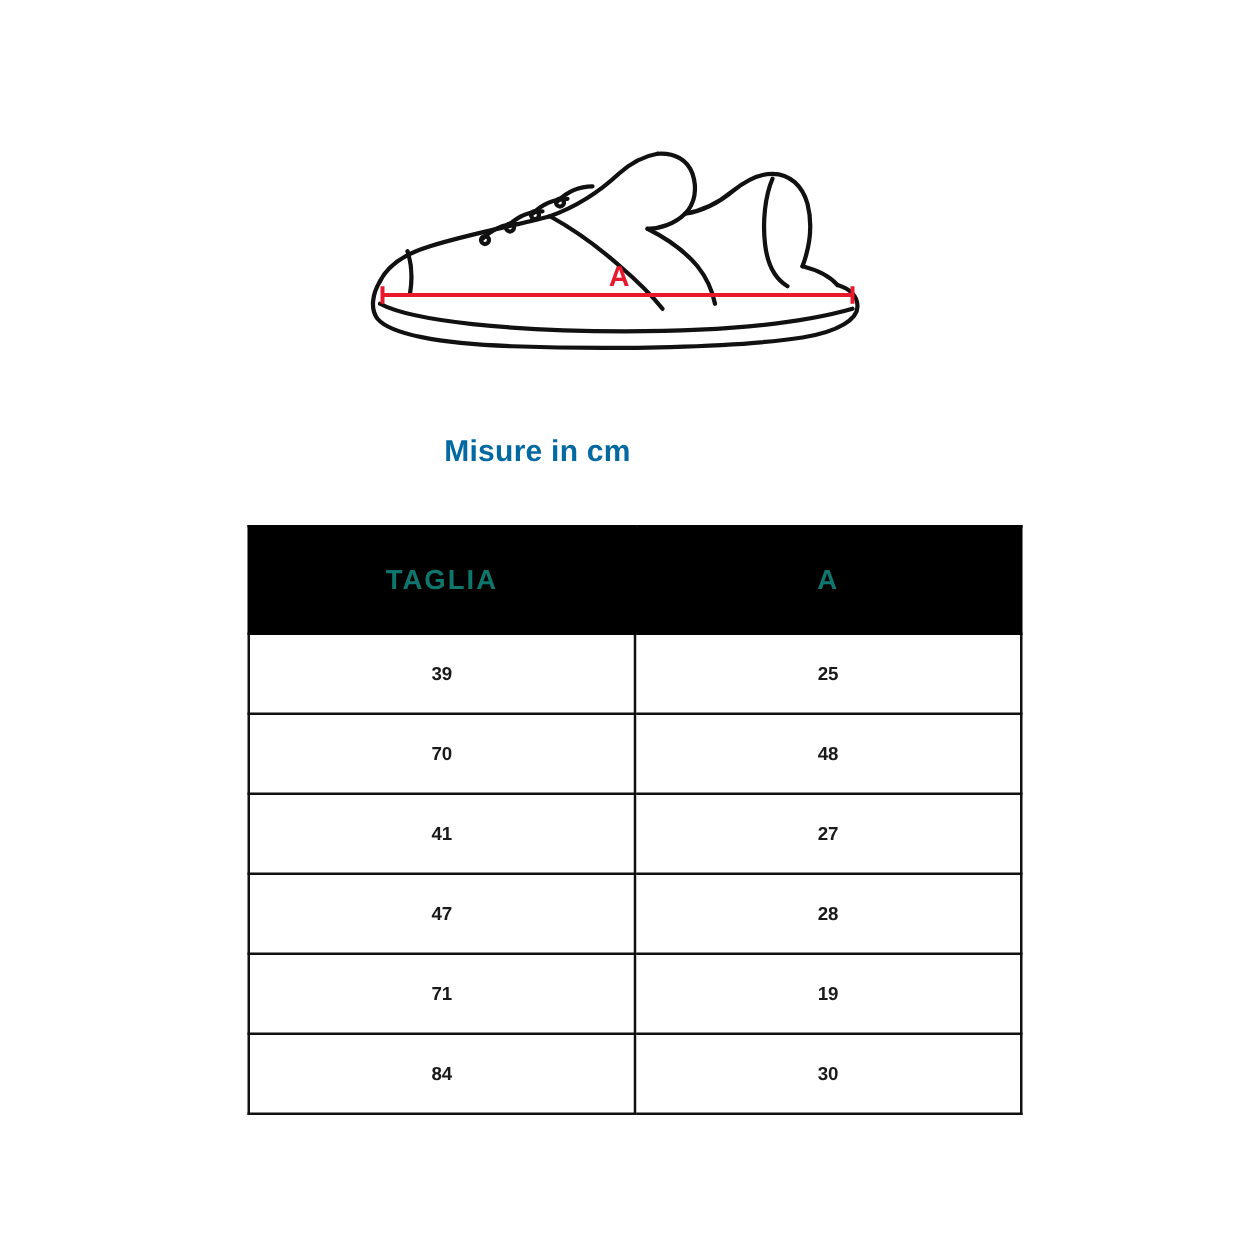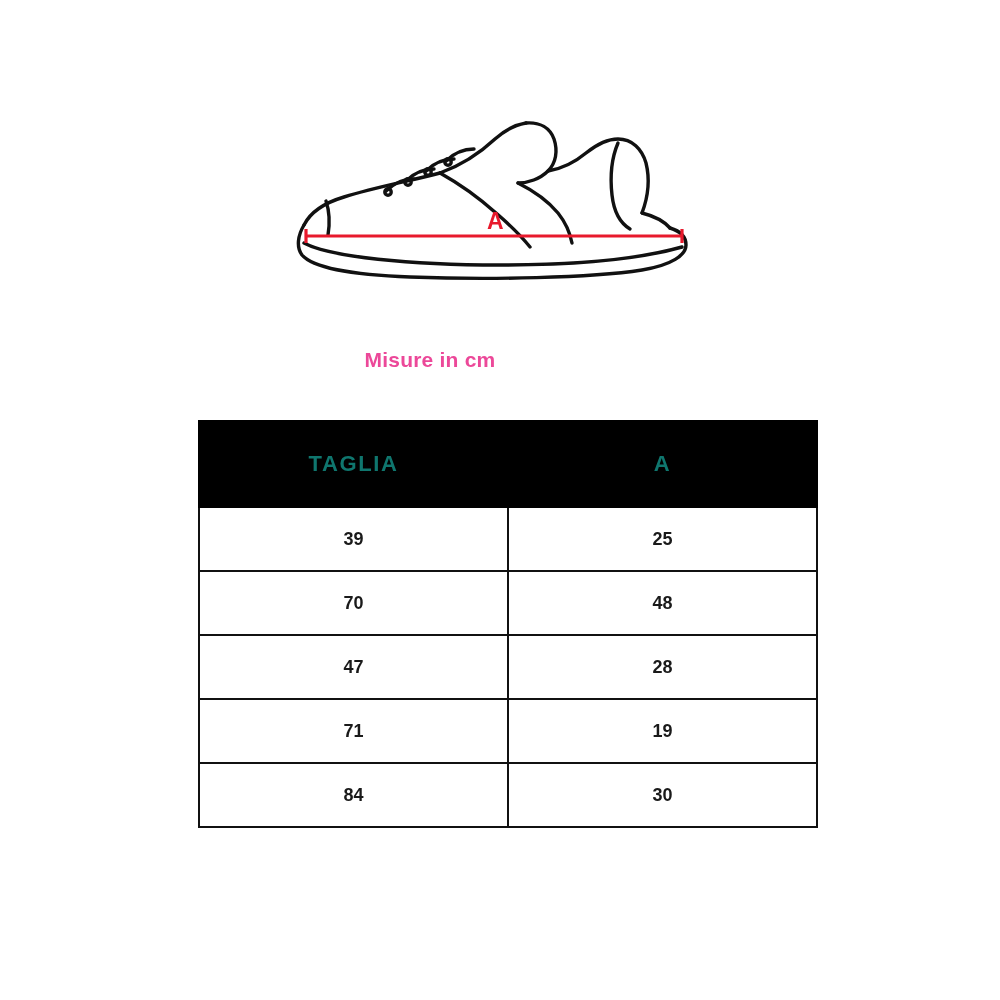--- a/index.html
+++ b/index.html
@@ -45,24 +45,24 @@
     letter-spacing: 0.5px;
   }
 
   
   .title {
     position: absolute;
     left: 0;
     top: 348px;
     width: 860px;
     text-align: center;
-    font-size: 21px;
+    font-size: 24px;
     font-weight: 700;
     letter-spacing: 0.2px;
-    color: #ec4899;
+    color: #0369a1;
   }
 
   
   .table-wrap {
     position: absolute;
     left: 198px;
     top: 420px;
     width: 620px;
   }
   table.size-table {
@@ -80,21 +80,21 @@
     background: #000000;
     color: #0f766e;
     height: 82px;
     font-size: 22px;
     font-weight: 700;
     letter-spacing: 1.6px;
     border-color: #000000;
   }
   table.size-table tbody td {
     height: 60px;
-    font-size: 18px;
+    font-size: 15px;
     font-weight: 600;
     color: #1a1a1a;
     background: #ffffff;
   }
   table.size-table col.c1 { width: 50%; }
   table.size-table col.c2 { width: 50%; }
 </style>
 </head>
 <body>
 
@@ -163,20 +163,24 @@
       <tbody>
         <tr>
           <td>39</td>
           <td>25</td>
         </tr>
         <tr>
           <td>70</td>
           <td>48</td>
         </tr>
         <tr>
+          <td>41</td>
+          <td>27</td>
+        </tr>
+        <tr>
           <td>47</td>
           <td>28</td>
         </tr>
         <tr>
           <td>71</td>
           <td>19</td>
         </tr>
         <tr>
           <td>84</td>
           <td>30</td>

